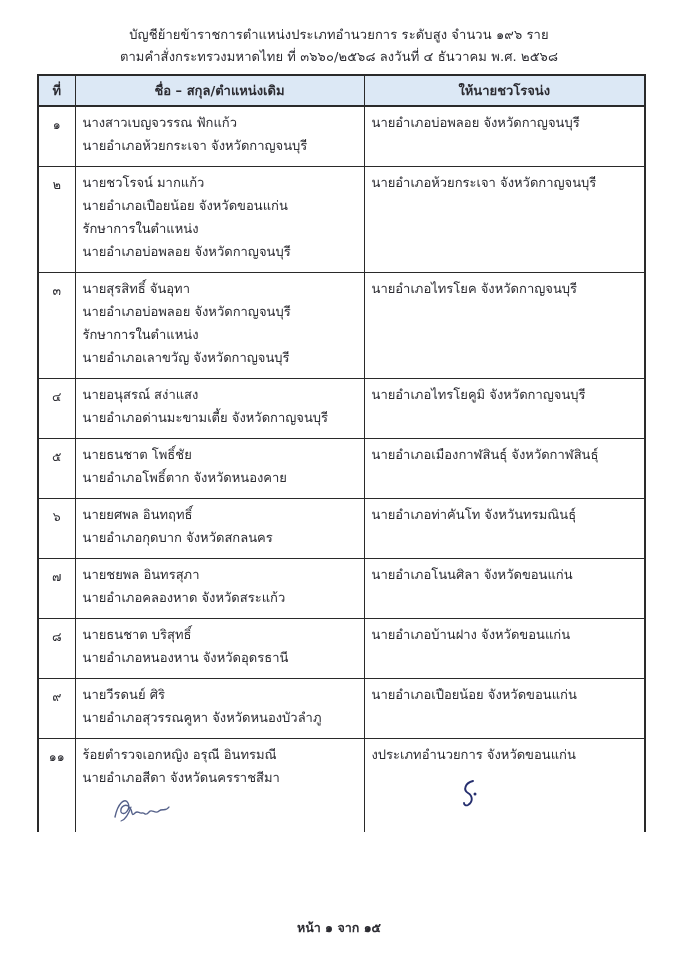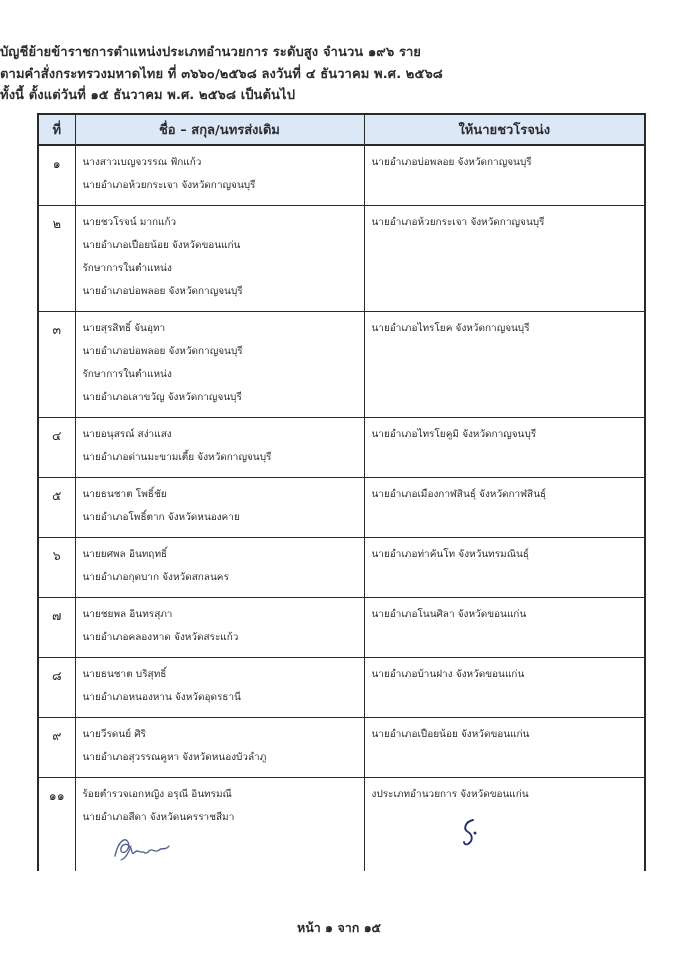--- a/index.html
+++ b/index.html
@@ -13,23 +13,24 @@
   html,body{margin:0;padding:0;background:#ffffff;}
   .page{
     position:relative;
     width:678px;height:960px;
     background:#ffffff;
     color:var(--txt);
     font-family:"DejaVu Sans", sans-serif;
     overflow:hidden;
   }
   .doc-header{
-    padding-top:41px;
+    padding-top:24px;
+    text-align:center;
     font-size:13px;
-    font-weight:700;
+    font-weight:400;
     line-height:21.5px;
     letter-spacing:0.1px;
   }
   table.transfer{
     margin:7px 0 0 37px;
     width:607px;
     border-collapse:collapse;
     table-layout:fixed;
     border-left:2px solid var(--border);
     border-right:2px solid var(--border);
@@ -44,21 +45,21 @@
     border-bottom:2px solid var(--border);
     font-size:13px;
     font-weight:700;
     padding:4px 2px;
     height:28px;
     text-align:center;
   }
   tbody td{
     border:1px solid var(--border);
     vertical-align:top;
-    font-size:10px;
+    font-size:13px;
     line-height:23px;
     padding:4px 7px 9px 7px;
   }
   tbody tr:last-child td{border-bottom:none;}
   td.c-no{text-align:center;padding-top:6px;font-size:12.5px;}
   .line{white-space:nowrap;overflow:hidden;}
   .sig-wrap{margin:4px 0 0 28px;height:30px;}
   .hook-wrap{margin:12px 0 0 88px;height:32px;}
   .doc-footer{
     position:absolute;
@@ -70,33 +71,32 @@
   }
 </style>
 </head>
 <body>
 
 <div class="page">
 
   <div class="doc-header">
     <div>บัญชีย้ายข้าราชการตำแหน่งประเภทอำนวยการ ระดับสูง จำนวน ๑๙๖ ราย</div>
     <div>ตามคำสั่งกระทรวงมหาดไทย ที่ ๓๖๖๐/๒๕๖๘ ลงวันที่ ๔ ธันวาคม พ.ศ. ๒๕๖๘</div>
-    <div>ทั้งนี้ ตั้งแต่วันที่ ๑๕ ธันวาคม พ.ศ. ๒๕๖๘ เป็นต้นไป</div>
   </div>
 
   <table class="transfer">
     <colgroup>
         <col class="c1">
         <col class="c2">
         <col class="c3">
       </colgroup>
     <thead>
       <tr>
         <th>ที่</th>
-        <th>ชื่อ – สกุล/นทรส่งเดิม</th>
+        <th>ชื่อ – สกุล/ตำแหน่งเดิม</th>
         <th>ให้นายชวโรจน่ง</th>
       </tr>
     </thead>
     <tbody id="rows">
   <tr>
     <td class="c-no">
             <div class="no-val">๑</div>
           </td>
     <td class="c-from">
             <div class="line">นางสาวเบญจวรรณ ฟักแก้ว</div>

